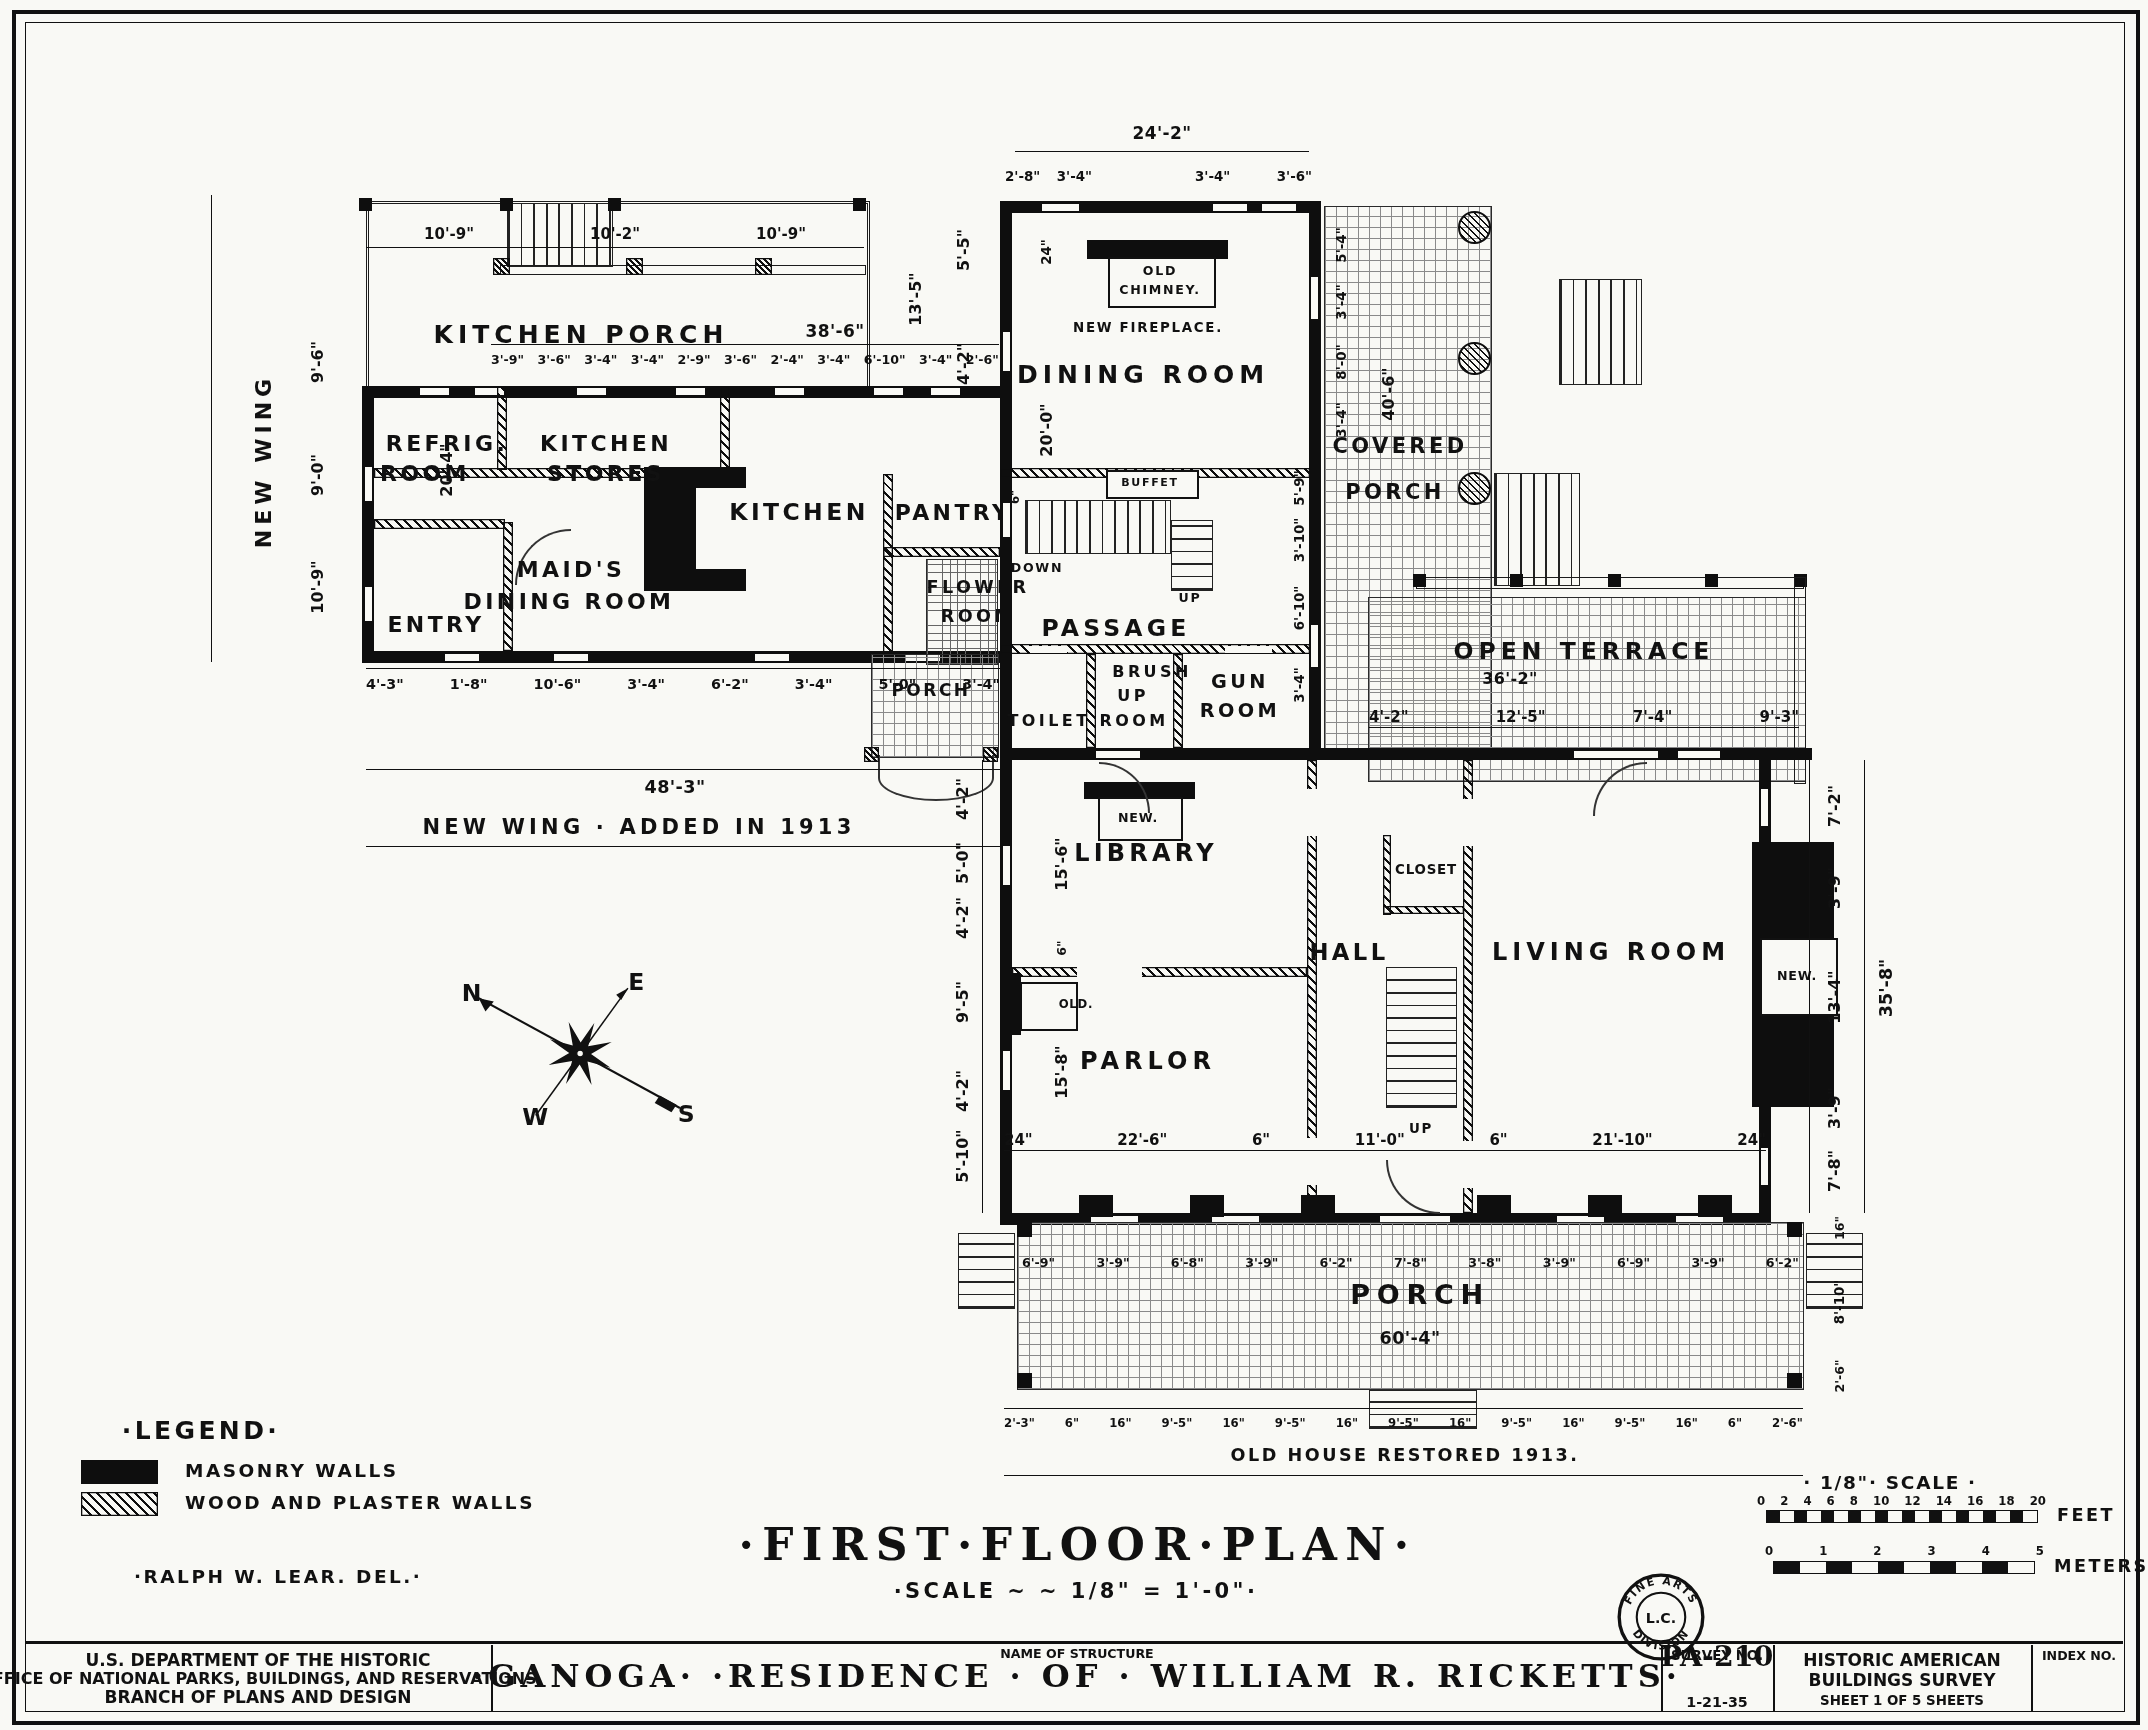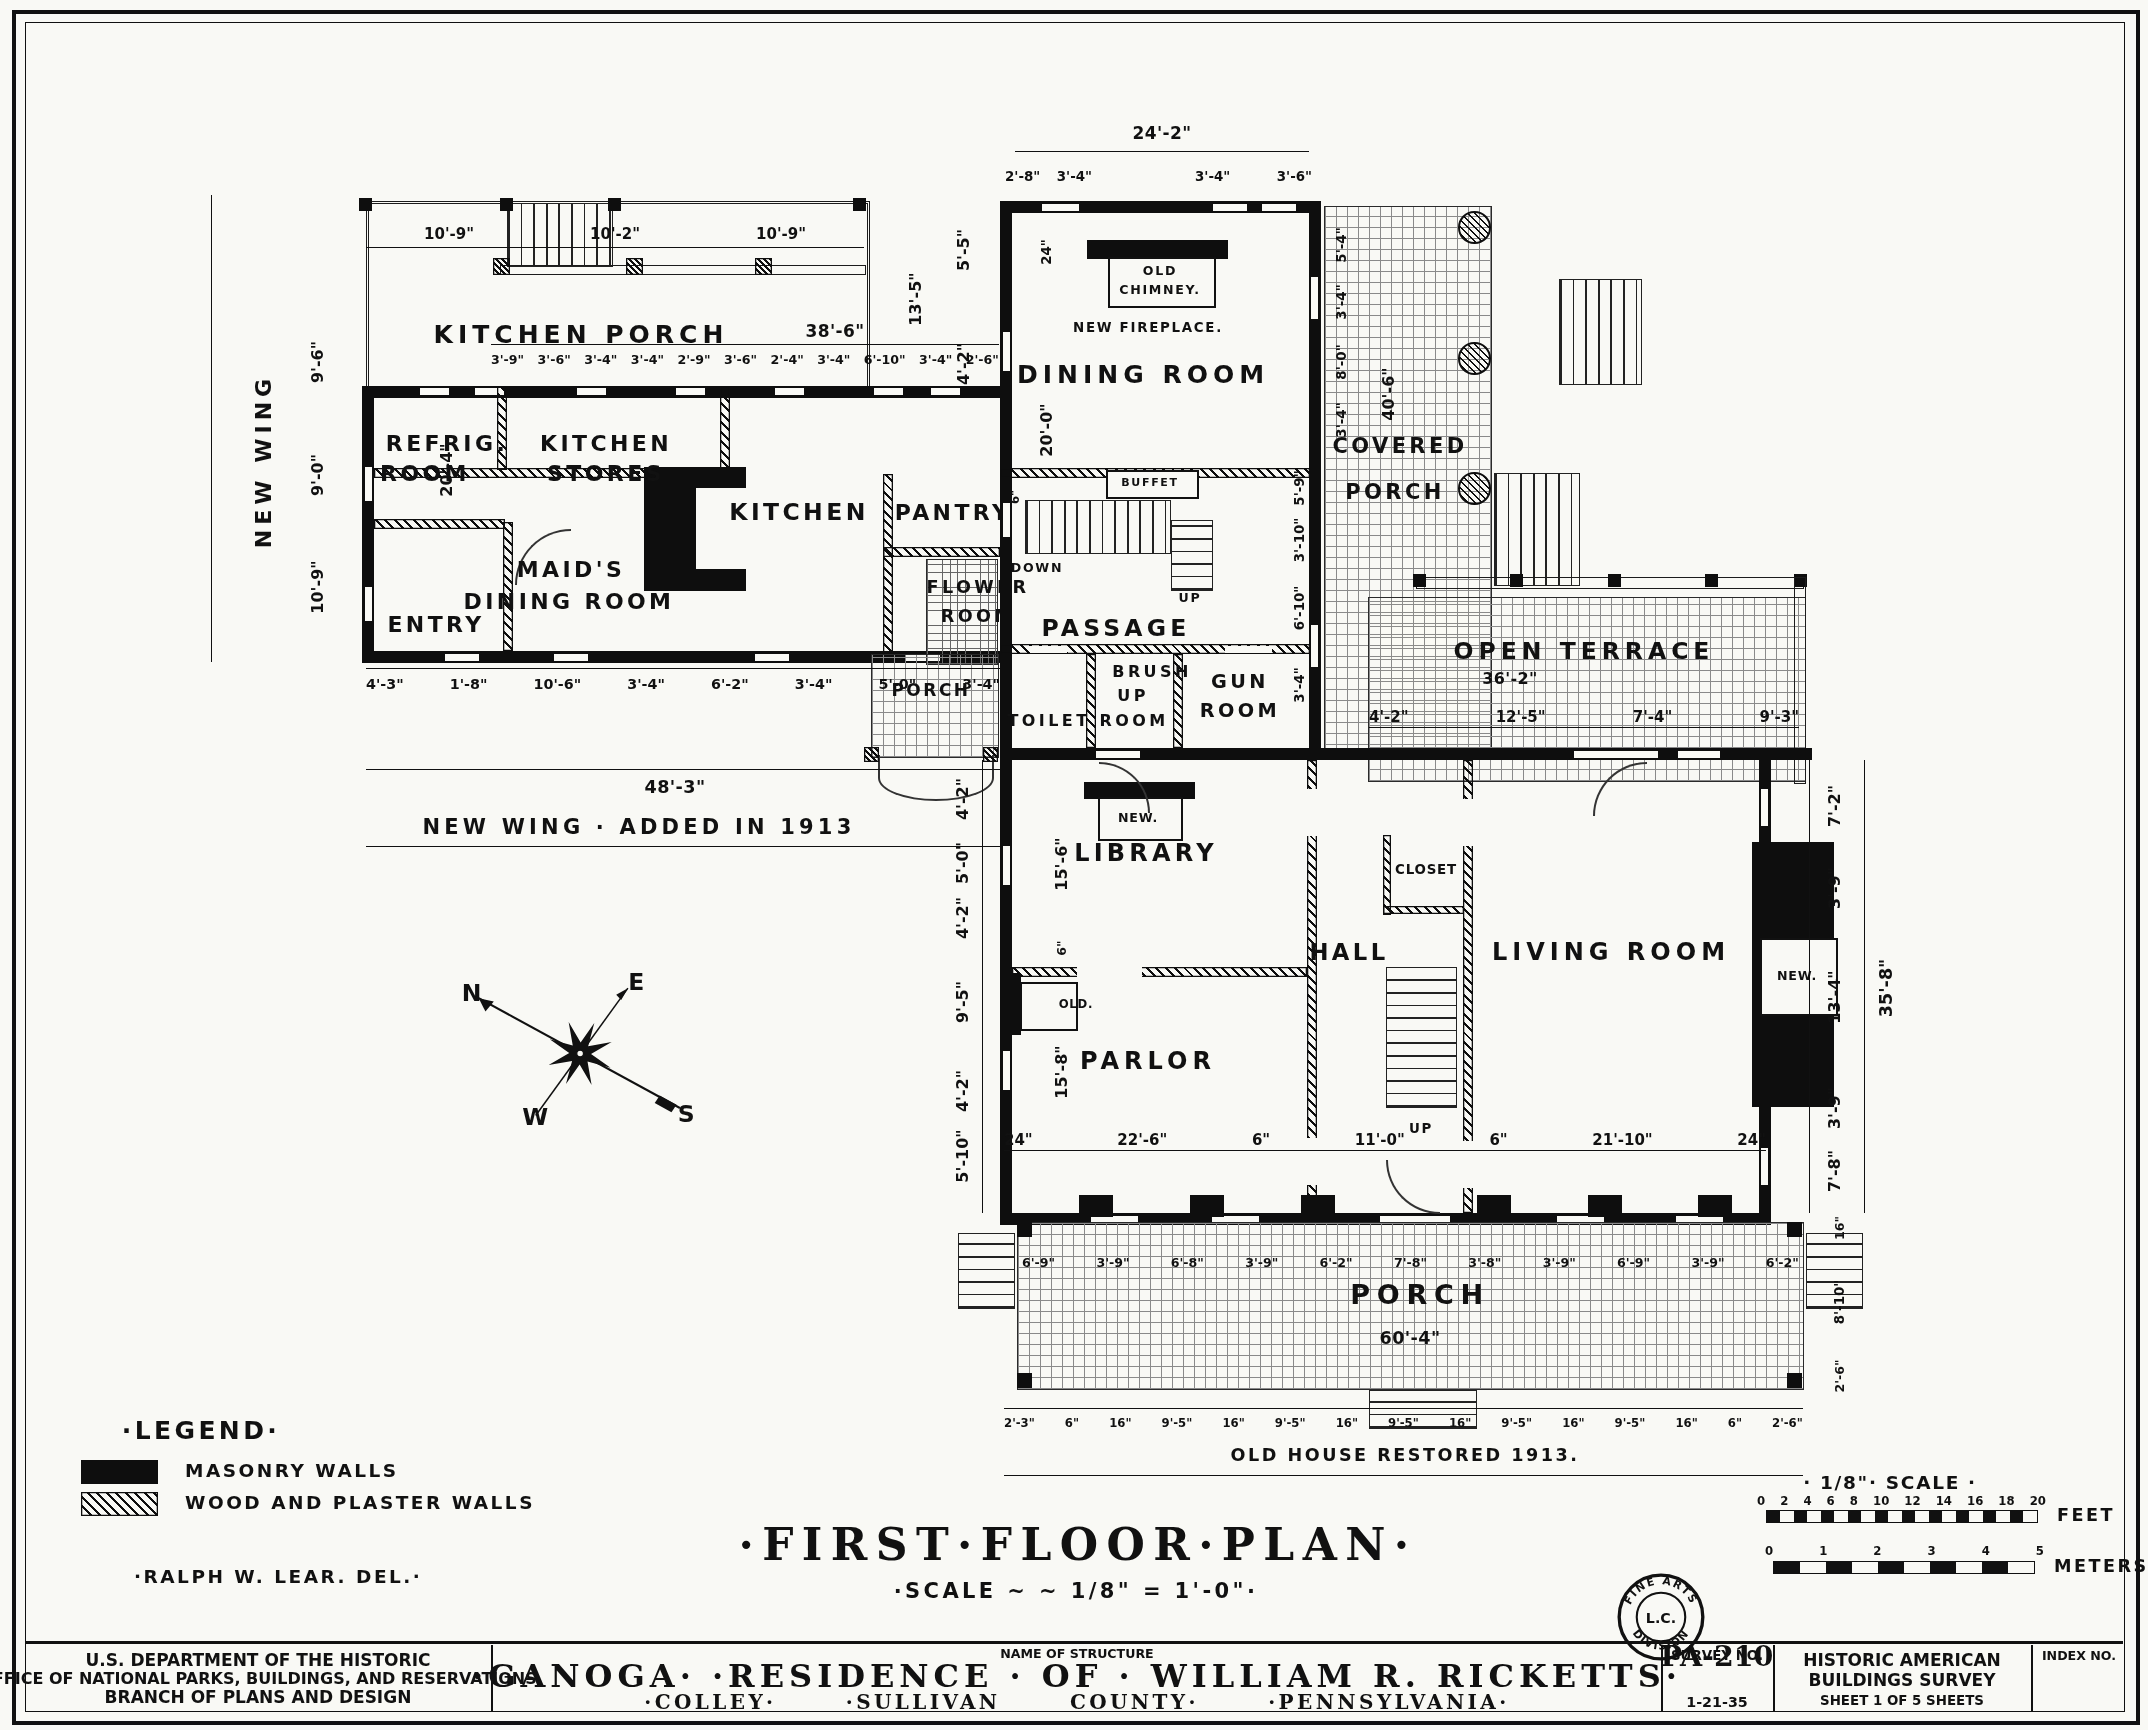--- a/index.html
+++ b/index.html
@@ -454,21 +454,20 @@
   <div class="dlinev" style="left:1661px;top:1645px;height:67px;border-left-width:2.5px;"></div>
   <div class="dlinev" style="left:1773px;top:1645px;height:67px;border-left-width:2.5px;"></div>
   <div class="dlinev" style="left:2031px;top:1645px;height:67px;border-left-width:2.5px;"></div>
 
   <div class="tb-cell" style="left:258px;top:1660px;font-size:17px;">U.S. DEPARTMENT OF THE HISTORIC</div>
   <div class="tb-cell" style="left:258px;top:1678px;font-size:16px;">OFFICE OF NATIONAL PARKS, BUILDINGS, AND RESERVATIONS</div>
   <div class="tb-cell" style="left:258px;top:1697px;font-size:17px;">BRANCH OF PLANS AND DESIGN</div>
 
   <div class="tb-cell" style="left:1077px;top:1653px;font-size:12.6px;">NAME OF STRUCTURE</div>
   <div class="tb-cell serif" style="left:1077px;top:1676px;font-size:32px;letter-spacing:5px;">·GANOGA·  ·RESIDENCE · OF · WILLIAM R. RICKETTS·</div>
-  <div class="tb-cell serif" style="left:1077px;top:1702px;font-size:20px;letter-spacing:3.4px;word-spacing:59px;">·COLLEY· ·SULLIVAN COUNTY· ·PENNSYLVANIA·</div>
 
   <div class="tb-cell" style="left:1717px;top:1655px;font-size:13.4px;">SURVEY NO.</div>
   <div class="tb-cell serif" style="left:1717px;top:1608px;font-size:28.5px;margin-top:48px;">PA-210</div>
   <div class="tb-cell" style="left:1717px;top:1702px;font-size:14.3px;">1-21-35</div>
 
   <div class="tb-cell" style="left:1902px;top:1660px;font-size:17px;">HISTORIC AMERICAN</div>
   <div class="tb-cell" style="left:1902px;top:1680px;font-size:17px;text-align:center;">BUILDINGS SURVEY</div>
   <div class="tb-cell" style="left:1902px;top:1700px;font-size:13.4px;">SHEET 1 OF 5 SHEETS</div>
 
   <div class="tb-cell" style="left:2079px;top:1655px;font-size:12.6px;">INDEX NO.</div>

